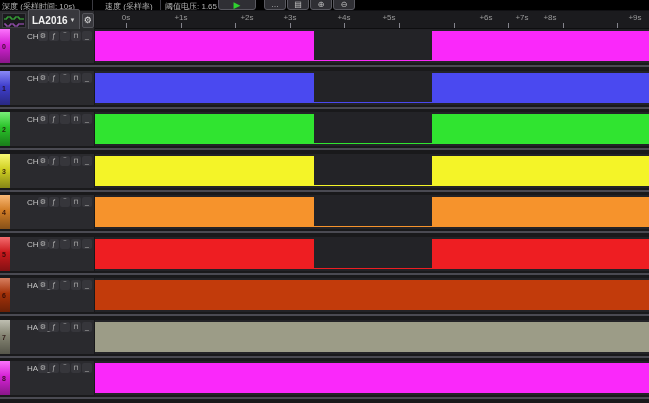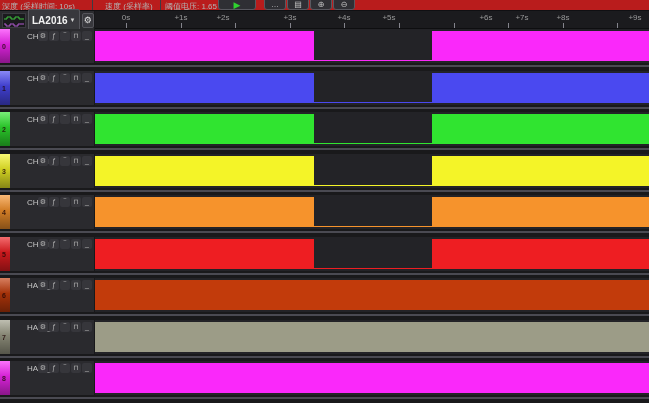--- a/index.html
+++ b/index.html
@@ -8,21 +8,21 @@
     background:#1b1b1e;
     font-family:"Liberation Sans","DejaVu Sans",sans-serif;
     color:#b9b9b9;
     position:relative;
   }
   .screen { position:absolute; inset:0; }
 
   
   .topbar {
     position:absolute; left:0; top:0; width:649px; height:11px;
-    background:#b91c1c; border-bottom:1px solid #101013;
+    background:#000000; border-bottom:1px solid #101013;
     overflow:hidden; white-space:nowrap;
   }
   .tb-text { position:absolute; top:1px; font-size:8px; color:#b3b3b3; }
   .tb-sep  { position:absolute; top:0; width:1px; height:11px; background:#3c3c43; }
   .tb-btn {
     position:absolute; top:-6px; height:16px;
     background:#2f2f34; border:1px solid #595960; border-radius:3px;
     color:#c9c9c9; font-size:8px; line-height:20px; text-align:center;
     cursor:pointer; padding:0;
   }
@@ -123,33 +123,33 @@
         <span>LA2016</span>
         <span class="arrow">▼</span>
       </button>
       <button class="device-settings">⚙</button>
     </div>
     <div class="ruler" id="ruler">
         <span class="tick-label" style="left: 31px;">0s</span>
         <span class="tick-line" style="left: 31px;"></span>
         <span class="tick-label" style="left: 86px;">+1s</span>
         <span class="tick-line" style="left: 86px;"></span>
-        <span class="tick-label" style="left: 128px;">+2s</span>
+        <span class="tick-label" style="left: 152px;">+2s</span>
         <span class="tick-line" style="left: 140px;"></span>
         <span class="tick-label" style="left: 195px;">+3s</span>
         <span class="tick-line" style="left: 195px;"></span>
         <span class="tick-label" style="left: 249px;">+4s</span>
         <span class="tick-line" style="left: 249px;"></span>
         <span class="tick-label" style="left: 294px;">+5s</span>
         <span class="tick-line" style="left: 304px;"></span>
         <span class="tick-label" style="left: 359px; margin-left: 32px;">+6s</span>
         <span class="tick-line" style="left: 359px;"></span>
         <span class="tick-label" style="left: 427px;">+7s</span>
         <span class="tick-line" style="left: 413px;"></span>
-        <span class="tick-label" style="left: 468px;">+8s</span>
+        <span class="tick-label" style="left: 455px;">+8s</span>
         <span class="tick-line" style="left: 468px;"></span>
         <span class="tick-label" style="left: 540px;">+9s</span>
         <span class="tick-line" style="left: 522px;"></span>
       </div>
   </div>
 
   <div class="rows" id="rows">
   <div class="row">
     <div class="row-content">
       <div class="hdr">

